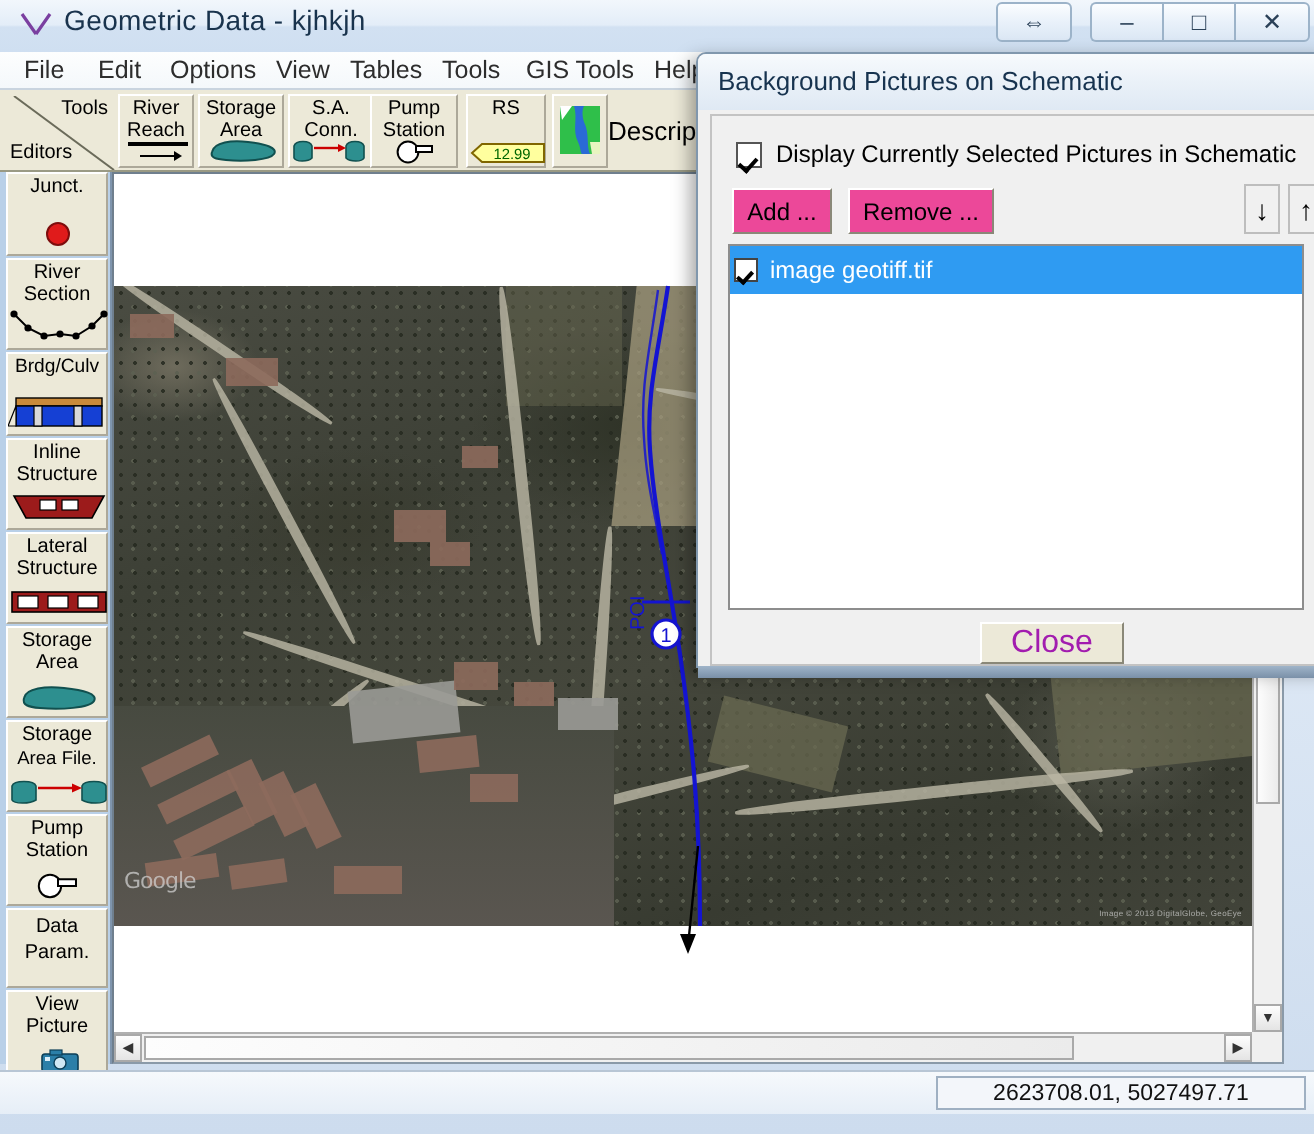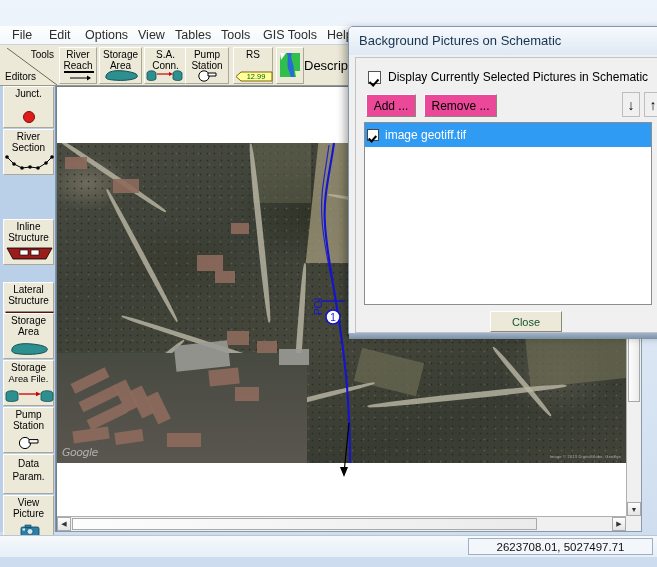--- a/index.html
+++ b/index.html
@@ -152,25 +152,24 @@
   }
   #aerial .bldg {
     position: absolute; background: #8d6a5c; opacity: .9;
   }
   #aerial .bldg.grey { background: #9a9a96; }
   #aerial .urban {
     position: absolute; left: 0; bottom: 0; width: 250px; height: 110px;
     background: linear-gradient(to top, #5a5650, #474a40);
   }
   #gwatermark {
-    position: absolute; left: 5px; bottom: 4px;
+    position: absolute; left: 5px; bottom: 16px;
     font-size: 11px; color: #cfcfcf; opacity: .75;
     font-family: "DejaVu Sans", sans-serif;
     letter-spacing: -0.5px;
-    font-style: italic;
   }
   #imgcredit {
     position: absolute; right: 6px; bottom: 4px;
     font-size: 4px; color: #d8d8d8; opacity: .7;
     letter-spacing: 0.2px; white-space: nowrap;
   }
 
   #river-svg { position: absolute; left: 0; top: 0; width: 586px; height: 446px; pointer-events: none; }
 
   .sb-v {
@@ -290,33 +289,54 @@
     position: absolute; left: 2px; top: 4px;
     width: 3px; height: 6px;
     border: solid #000; border-width: 0 2px 2px 0;
     transform: rotate(42deg);
   }
   #btn-close-dlg {
     position: absolute; left: 134px; top: 253px; width: 72px; height: 21px;
     background: #ece9d8;
     border: 1px solid #8a8878;
     border-top-color: #ffffff; border-left-color: #ffffff;
-    font-size: 11px; color: #14532d;
+    font-size: 16px; color: #a21caf;
     display: flex; align-items: center; justify-content: center;
   }
   #dlg-bottomedge {
     position: absolute; left: 0; bottom: -6px; width: 320px; height: 6px;
     background: linear-gradient(to bottom, #9fb4c9, #7a90a8);
   }
 </style>
 </head>
 <body>
 
 <div id="app">
 
+  <div id="titlebar">
+    <svg id="title-icon" viewBox="0 0 20 20">
+      <path d="M3 4 L10 14 M17 4 L10 14" stroke="#7a3fa0" stroke-width="1.6" fill="none"></path>
+      <path d="M3 4 L17 4" stroke="#7a3fa0" stroke-width="0" fill="none"></path>
+      <path d="M4 5 L16 13" stroke="#8a4bb0" stroke-width="1.2" fill="none" opacity=".0"></path>
+    </svg>
+    <div id="title-text">Geometric Data - kjhkjh</div>
+
+    <div class="winbtn" id="btn-restore-split">
+      <span>⇔</span>
+    </div>
+    <div class="winbtn" id="btn-min">
+      <span>–</span>
+    </div>
+    <div class="winbtn" id="btn-max">
+      <span>□</span>
+    </div>
+    <div class="winbtn" id="btn-close">
+      <span>✕</span>
+    </div>
+  </div>
 
   <div id="menubar">
     <div class="menu-item" style="left:10px">File</div>
     <div class="menu-item" style="left:47px">Edit</div>
     <div class="menu-item" style="left:83px">Options</div>
     <div class="menu-item" style="left:136px">View</div>
     <div class="menu-item" style="left:173px">Tables</div>
     <div class="menu-item" style="left:219px">Tools</div>
     <div class="menu-item" style="left:261px">GIS Tools</div>
     <div class="menu-item" style="left:325px">Help</div>
@@ -407,32 +427,42 @@
         <circle cx="3" cy="2" r="1.8" fill="#000"></circle>
           <circle cx="10" cy="9" r="1.8" fill="#000"></circle>
         <circle cx="18" cy="13" r="1.8" fill="#000"></circle>
           <circle cx="26" cy="12" r="1.8" fill="#000"></circle>
         <circle cx="34" cy="13" r="1.8" fill="#000"></circle>
           <circle cx="42" cy="8" r="1.8" fill="#000"></circle>
         <circle cx="48" cy="2" r="1.8" fill="#000"></circle>
       </svg>
     </div>
 
+    <div class="sbtn" style="top:90px;height:42px">
+      <span class="lbl" style="font-size:9.6px">Brdg/Culv</span>
+      <svg class="gfx" style="height:19px" viewBox="0 0 51 19">
+        <rect x="4" y="3" width="43" height="4" fill="#c98a3a" stroke="#000" stroke-width=".7"></rect>
+        <rect x="4" y="7" width="43" height="10" fill="#1540d4" stroke="#000" stroke-width=".7"></rect>
+        <rect x="13" y="7" width="4" height="10" fill="#d8d8d8" stroke="#000" stroke-width=".6"></rect>
+        <rect x="33" y="7" width="4" height="10" fill="#d8d8d8" stroke="#000" stroke-width=".6"></rect>
+        <path d="M4 7 L0 17 L4 17 Z" fill="#ece9d8" stroke="#000" stroke-width=".6"></path>
+      </svg>
+    </div>
 
     <div class="sbtn" style="top:133px;height:46px">
       <span class="lbl">Inline</span>
       <span class="lbl">Structure</span>
       <svg class="gfx" style="height:17px" viewBox="0 0 51 17">
         <path d="M3 3 L48 3 L42 14 L9 14 Z" fill="#9c1b1b" stroke="#000" stroke-width=".8"></path>
         <rect x="16" y="5" width="8" height="5" fill="#fff" stroke="#000" stroke-width=".6"></rect>
         <rect x="27" y="5" width="8" height="5" fill="#fff" stroke="#000" stroke-width=".6"></rect>
       </svg>
     </div>
 
-    <div class="sbtn" style="top:196px;height:46px">
+    <div class="sbtn" style="top:180px;height:46px">
       <span class="lbl">Lateral</span>
       <span class="lbl">Structure</span>
       <svg class="gfx" style="height:16px" viewBox="0 0 51 16">
         <rect x="2" y="3" width="47" height="10" fill="#9c1b1b" stroke="#000" stroke-width=".8"></rect>
         <rect x="5" y="5" width="10" height="6" fill="#fff" stroke="#000" stroke-width=".6"></rect>
         <rect x="20" y="5" width="10" height="6" fill="#fff" stroke="#000" stroke-width=".6"></rect>
         <rect x="35" y="5" width="10" height="6" fill="#fff" stroke="#000" stroke-width=".6"></rect>
       </svg>
     </div>
 

